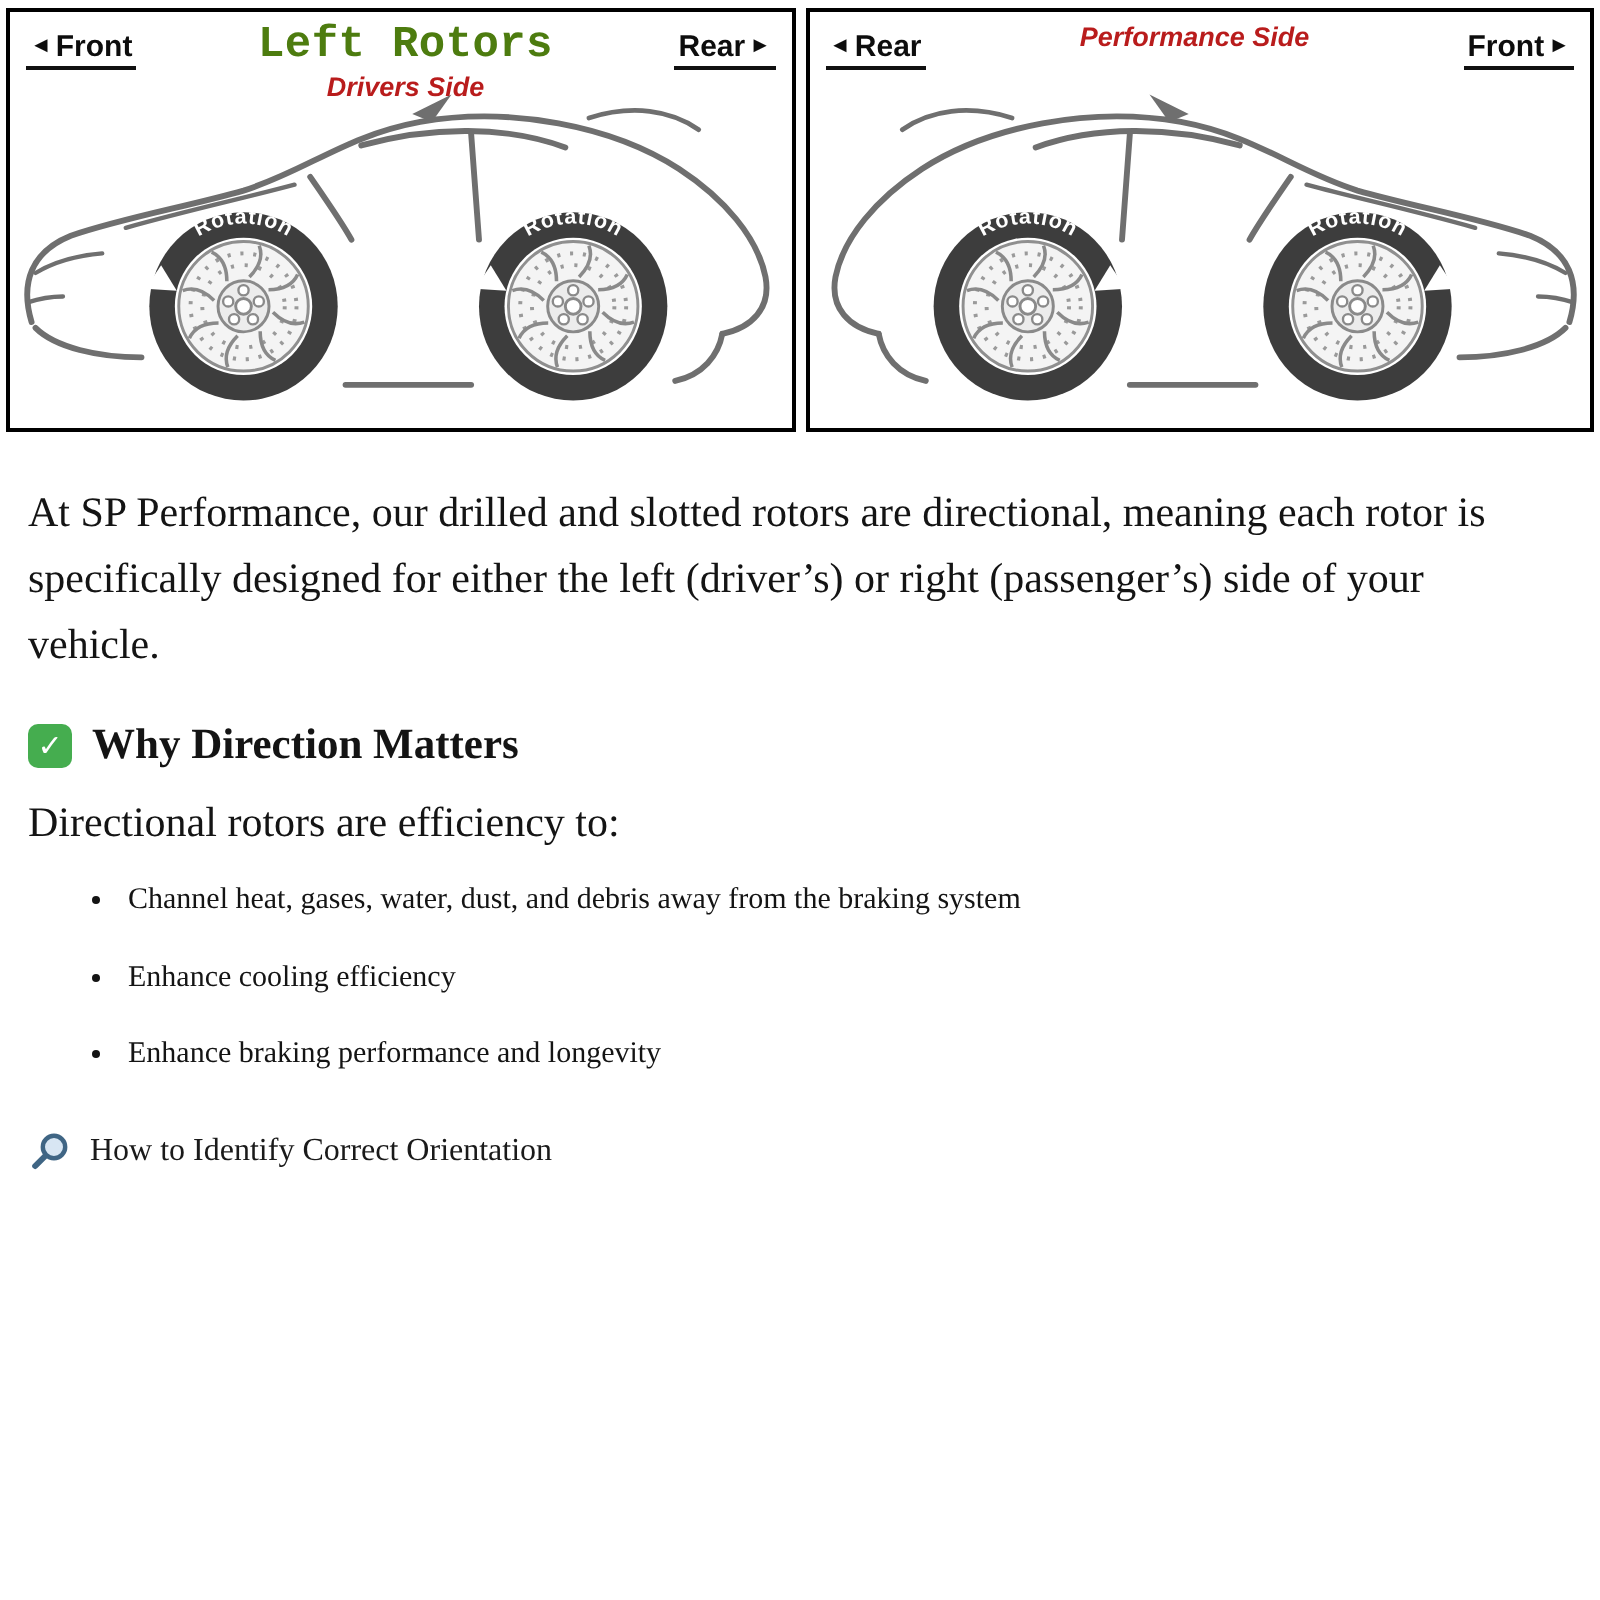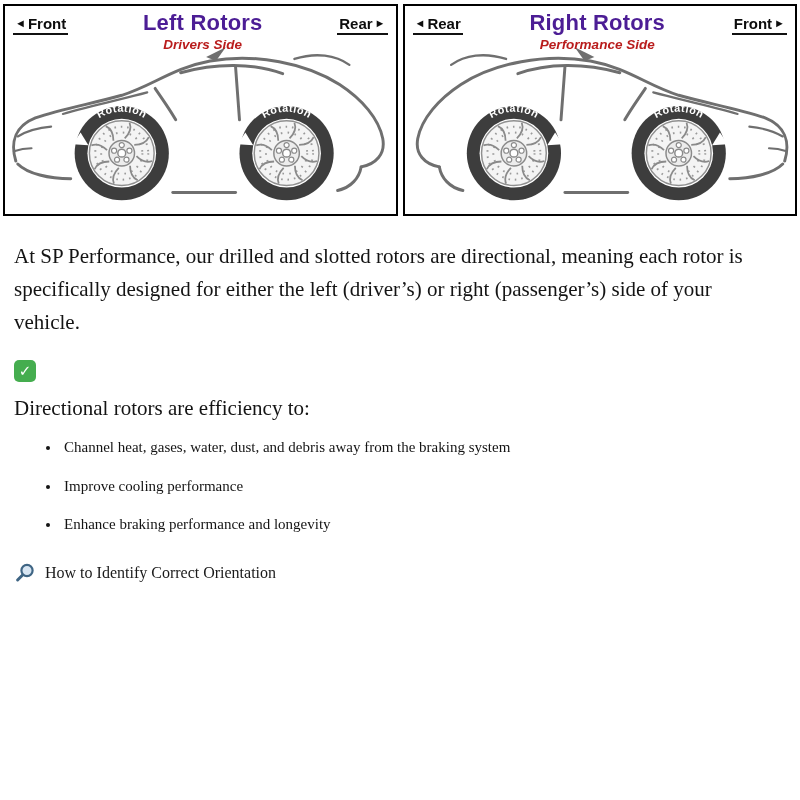--- a/index.html
+++ b/index.html
@@ -33,21 +33,21 @@
   .corner {
     font-weight: 700; font-size: 15px; color: #0d0d0d;
     border-bottom: 2.5px solid #111;
     height: 21px;
     display: inline-flex; align-items: center; gap: 2px;
     padding: 0 2px 1px 2px;
     margin-top: 2px;
   }
   .corner .tri { font-size: 11px; line-height: 1; }
   .titles { text-align: center; margin-top: -2px; }
-  .panel-title { display: block; font-size: 22px; font-weight: 700; color: #4c1d95; letter-spacing: .2px; }
+  .panel-title { display: block; font-size: 22px; font-weight: 700; color: #4d7c0f; letter-spacing: .2px; font-family: Liberation Mono, monospace; }
   .panel-subtitle { display: block; font-size: 13.5px; font-weight: 700; font-style: italic; color: #b91c1c; margin-top: 1px; }
 
   
   .article { padding: 16px 26px 8px 14px; }
   .intro { font-size: 21px; line-height: 1.56; margin: 6px 0 18px 0; }
   .h-check {
     font-size: 21.5px; font-weight: 700; margin: 22px 0 14px 0;
     display: flex; align-items: center; gap: 10px;
   }
   .check-badge {
@@ -165,44 +165,44 @@
         <textPath href="#arcR2" startOffset="50%" text-anchor="middle">Rotation</textPath>
       </text>
     </svg>
 
     <div class="panel-header">
       <span class="corner">
         <span class="tri">◄</span>
         <span>Rear</span>
       </span>
       <span class="titles">
-        <span class="panel-title">Right Rotors</span>
         <span class="panel-subtitle">Performance Side</span>
       </span>
       <span class="corner">
         <span>Front</span>
         <span class="tri">►</span>
       </span>
     </div>
   </figure>
 </div>
 
 <div class="article">
 
   <p class="intro">At SP Performance, our drilled and slotted rotors are directional, meaning each rotor is specifically designed for either the left (driver’s) or right (passenger’s) side of your vehicle.</p>
 
   <h2 class="h-check">
     <span class="check-badge">✓</span>
+    <span>Why Direction Matters</span>
   </h2>
 
   <p class="lead">Directional rotors are efficiency to:</p>
 
   <ul class="bullets">
     <li>Channel heat, gases, water, dust, and debris away from the braking system</li>
-    <li>Improve cooling performance</li>
+    <li>Enhance cooling efficiency</li>
     <li>Enhance braking performance and longevity</li>
   </ul>
 
   <h3 class="h-search">
     <svg class="mag" width="22" height="22" viewBox="0 0 22 22">
       <circle cx="13" cy="8.5" r="5.6" fill="#d8e6f3" stroke="#3f6584" stroke-width="2.2"></circle>
       <line x1="8.6" y1="13" x2="3.6" y2="18" stroke="#3f6584" stroke-width="3" stroke-linecap="round"></line>
     </svg>
     <span>How to Identify Correct Orientation</span>
   </h3>

